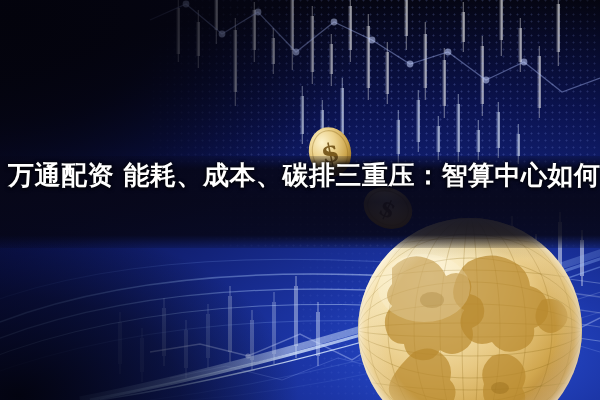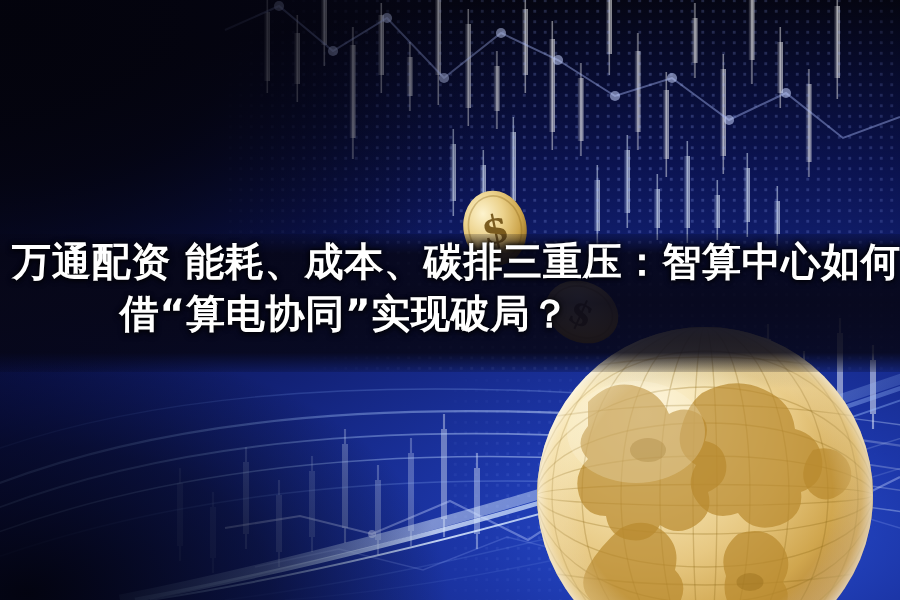--- a/index.html
+++ b/index.html
@@ -405,16 +405,15 @@
       </g>
     </svg>
   </div>
 
   <div class="bg-darkcorner"></div>
   <div class="bg-bottomdark"></div>
 
   <div class="title-band"></div>
   <div class="title-wrap">
     <div class="title-line title-line-1">万通配资 能耗、成本、碳排三重压：智算中心如何</div>
-    <div class="title-line title-line-2">借“算电协同”实现破局？</div>
   </div>
 
 </div>
 
 </body></html>

